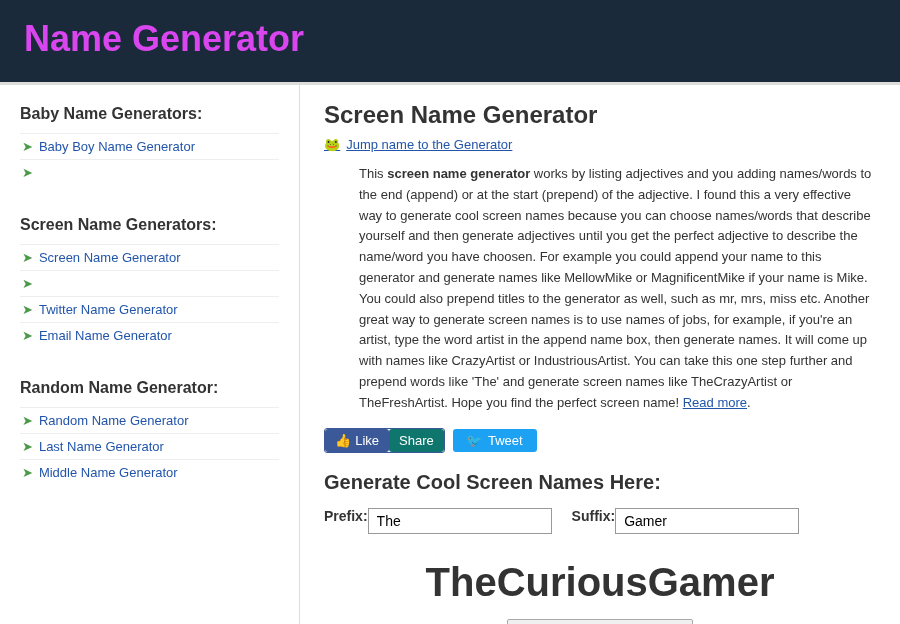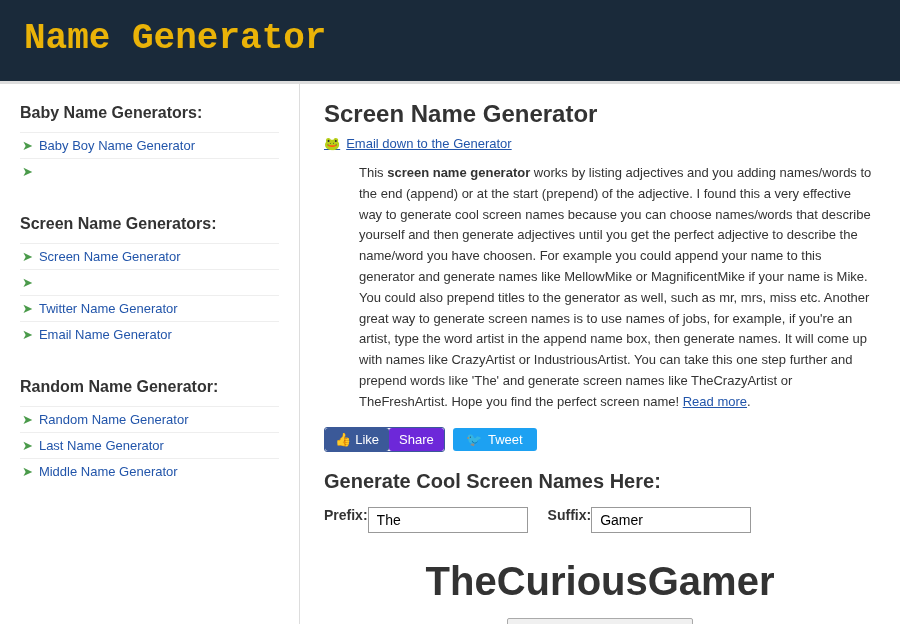--- a/index.html
+++ b/index.html
@@ -4,24 +4,23 @@
   <style>
     * { box-sizing: border-box; margin: 0; padding: 0; }
     body { font-family: Arial, sans-serif; font-size: 14px; background: #fff; color: #333; }
 
     
     #header {
       background: #1a2a3a;
       padding: 18px 24px 22px 24px;
     }
     #header h1 {
-      color: #eab308;
+      color: #d946ef;
       font-size: 36px;
       font-weight: bold;
-      font-family: Liberation Mono, monospace;
     }
 
     
     #layout {
       display: flex;
       border-top: 3px solid #ddd;
     }
 
     
     #sidebar {
@@ -102,21 +101,21 @@
       border: none;
       padding: 4px 10px;
       font-size: 13px;
       border-radius: 3px;
       cursor: pointer;
       display: flex;
       align-items: center;
       gap: 4px;
     }
     .fb-share-btn {
-      background: #6d28d9;
+      background: #0f766e;
       color: #fff;
       border: none;
       padding: 4px 10px;
       font-size: 13px;
       border-radius: 3px;
       cursor: pointer;
     }
     .tw-tweet-btn {
       background: #1da1f2;
       color: #fff;
@@ -157,21 +156,21 @@
     }
     .input-group label {
       font-size: 14px;
       font-weight: bold;
       color: #333;
     }
     .input-group input {
       border: 1px solid #999;
       padding: 4px 8px;
       font-size: 14px;
-      width: 160px;
+      width: 184px;
     }
 
     .generated-name-box {
       text-align: center;
       padding: 10px 0 14px 0;
     }
     .generated-name {
       font-size: 40px;
       font-weight: bold;
       color: #333;
@@ -237,21 +236,21 @@
         <span>Middle Name Generator</span>
       </a>
     </div>
 
   <div id="main">
 
     <h2>Screen Name Generator</h2>
 
     <div class="jump-link">
       <span>🐸</span>
-      <span>Email down to the Generator</span>
+      <span>Jump name to the Generator</span>
     </div>
 
     <p class="description-text">
       This <b>screen name generator</b> works by listing adjectives and you adding names/words to the end (append) or at the start (prepend) of the adjective. I found this a very effective way to generate cool screen names because you can choose names/words that describe yourself and then generate adjectives until you get the perfect adjective to describe the name/word you have choosen. For example you could append your name to this generator and generate names like MellowMike or MagnificentMike if your name is Mike. You could also prepend titles to the generator as well, such as mr, mrs, miss etc. Another great way to generate screen names is to use names of jobs, for example, if you're an artist, type the word artist in the append name box, then generate names. It will come up with names like CrazyArtist or IndustriousArtist. You can take this one step further and prepend words like 'The' and generate screen names like TheCrazyArtist or TheFreshArtist. Hope you find the perfect screen name! <a href="#">Read more</a>.
     </p>
 
     <div class="social-buttons">
       <div class="fb-group">
         <button class="fb-like-btn">
           <span>👍</span>

